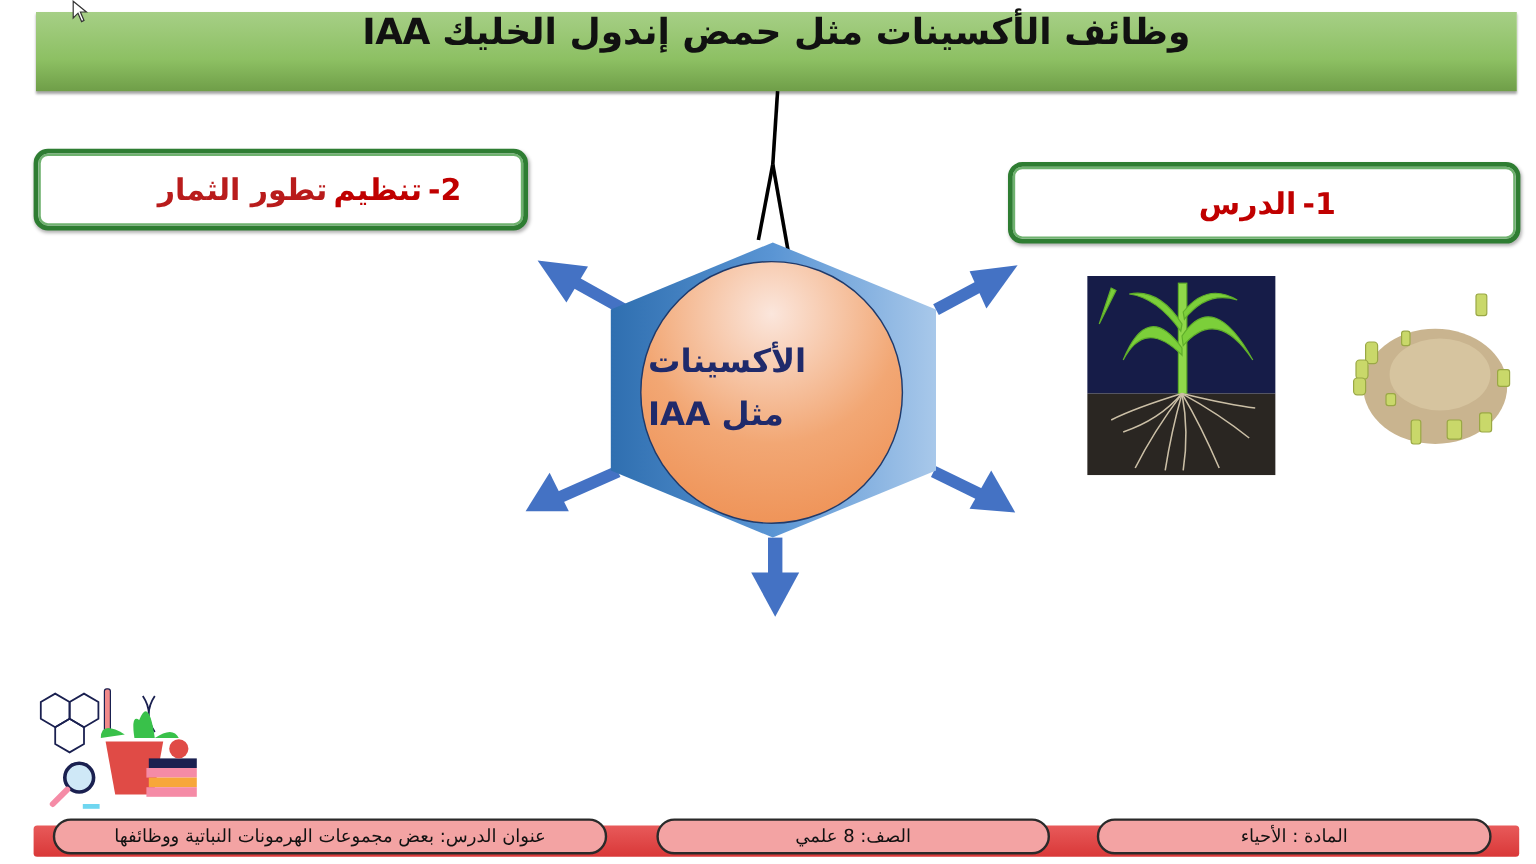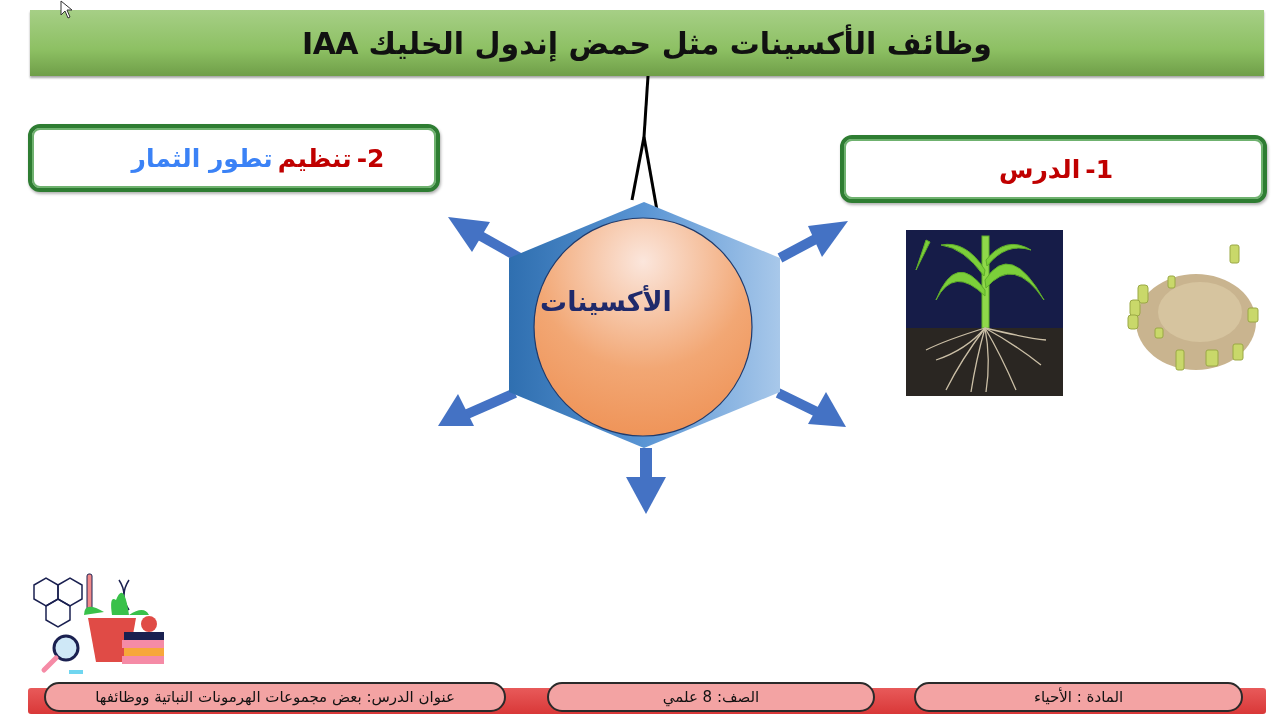--- a/index.html
+++ b/index.html
@@ -1,21 +1,21 @@
 <!DOCTYPE html>
 <html><head>
 <meta charset="utf-8">
 <style>
   html,body{margin:0;padding:0;}
   body{width:1280px;height:720px;position:relative;overflow:hidden;background:#ffffff;font-family:"DejaVu Sans",sans-serif;}
-  .title-bar{position:absolute;left:30px;top:10px;width:1234px;height:66px;background:linear-gradient(#a6cf86,#8dc063 60%,#6f9e48);box-shadow:0 2px 2px rgba(0,0,0,0.35);display:flex;align-items:center;justify-content:center;}
+  .title-bar{position:absolute;left:30px;top:10px;width:1234px;height:66px;background:linear-gradient(#a6cf86,#8dc063 60%,#6f9e48);box-shadow:0 2px 2px rgba(0,0,0,0.35);display:flex;align-items:flex-start;justify-content:center;}
   .title-bar span{font-family:"DejaVu Sans",sans-serif;font-weight:bold;font-size:30px;color:#111;direction:rtl;letter-spacing:-0.5px;}
   .func-box{position:absolute;height:68px;border:4px solid #2e7d32;border-radius:12px;background:#fff;box-shadow:inset 0 0 0 2px #6fb26f,1px 2px 3px rgba(0,0,0,0.3);display:flex;align-items:center;justify-content:center;direction:rtl;box-sizing:border-box;}
   .func-box .num,.func-box .verb{color:#c00000;font-weight:bold;font-size:25px;text-align:right;}
-  .func-box .rest{color:#3b82f6;font-weight:bold;font-size:25px;margin-left:48px;}
+  .func-box .rest{color:#b91c1c;font-weight:bold;font-size:25px;margin-left:48px;}
   #box2{left:28px;top:124px;width:412px;}
   #box1{left:840px;top:135px;width:427px;}
   svg.diagram{position:absolute;left:0;top:0;}
   .center-text{position:absolute;left:540px;top:280px;width:210px;text-align:left;color:#1f2a6b;font-weight:bold;font-size:27px;line-height:44px;direction:rtl;}
   .photo{position:absolute;}
   .bottom-bar{position:absolute;left:28px;top:688px;width:1238px;height:26px;background:linear-gradient(#e85a5a,#d93838);border-radius:3px;}
   .pill{position:absolute;top:682px;height:30px;background:#f3a3a3;border:2px solid #2a2a2a;border-radius:16px;display:flex;align-items:center;justify-content:center;direction:rtl;font-size:15px;color:#111;box-sizing:border-box;}
   #pill-lesson{left:44px;width:462px;}
   #pill-grade{left:547px;width:328px;}
   #pill-subject{left:914px;width:329px;}
@@ -71,20 +71,21 @@
     </g>
   </g>
 
   <polygon points="644,202 780,258 780,392 644,448 509,392 509,258" fill="url(#hexGrad)"></polygon>
 
   <circle cx="643" cy="327" r="109" fill="url(#circGrad)" stroke="#1f3a6b" stroke-width="1.2"></circle>
 </svg>
 
 <div class="center-text">
   <div>الأكسينات</div>
+  <div>مثل IAA</div>
 </div>
 
 <div class="func-box" id="box2">
   <span class="num">2-</span>&nbsp;
   <span class="verb">تنظيم</span>&nbsp;
   <span class="rest">تطور الثمار</span>
 </div>
 
 <div class="func-box" id="box1">
   <span class="num">1-</span>&nbsp;

